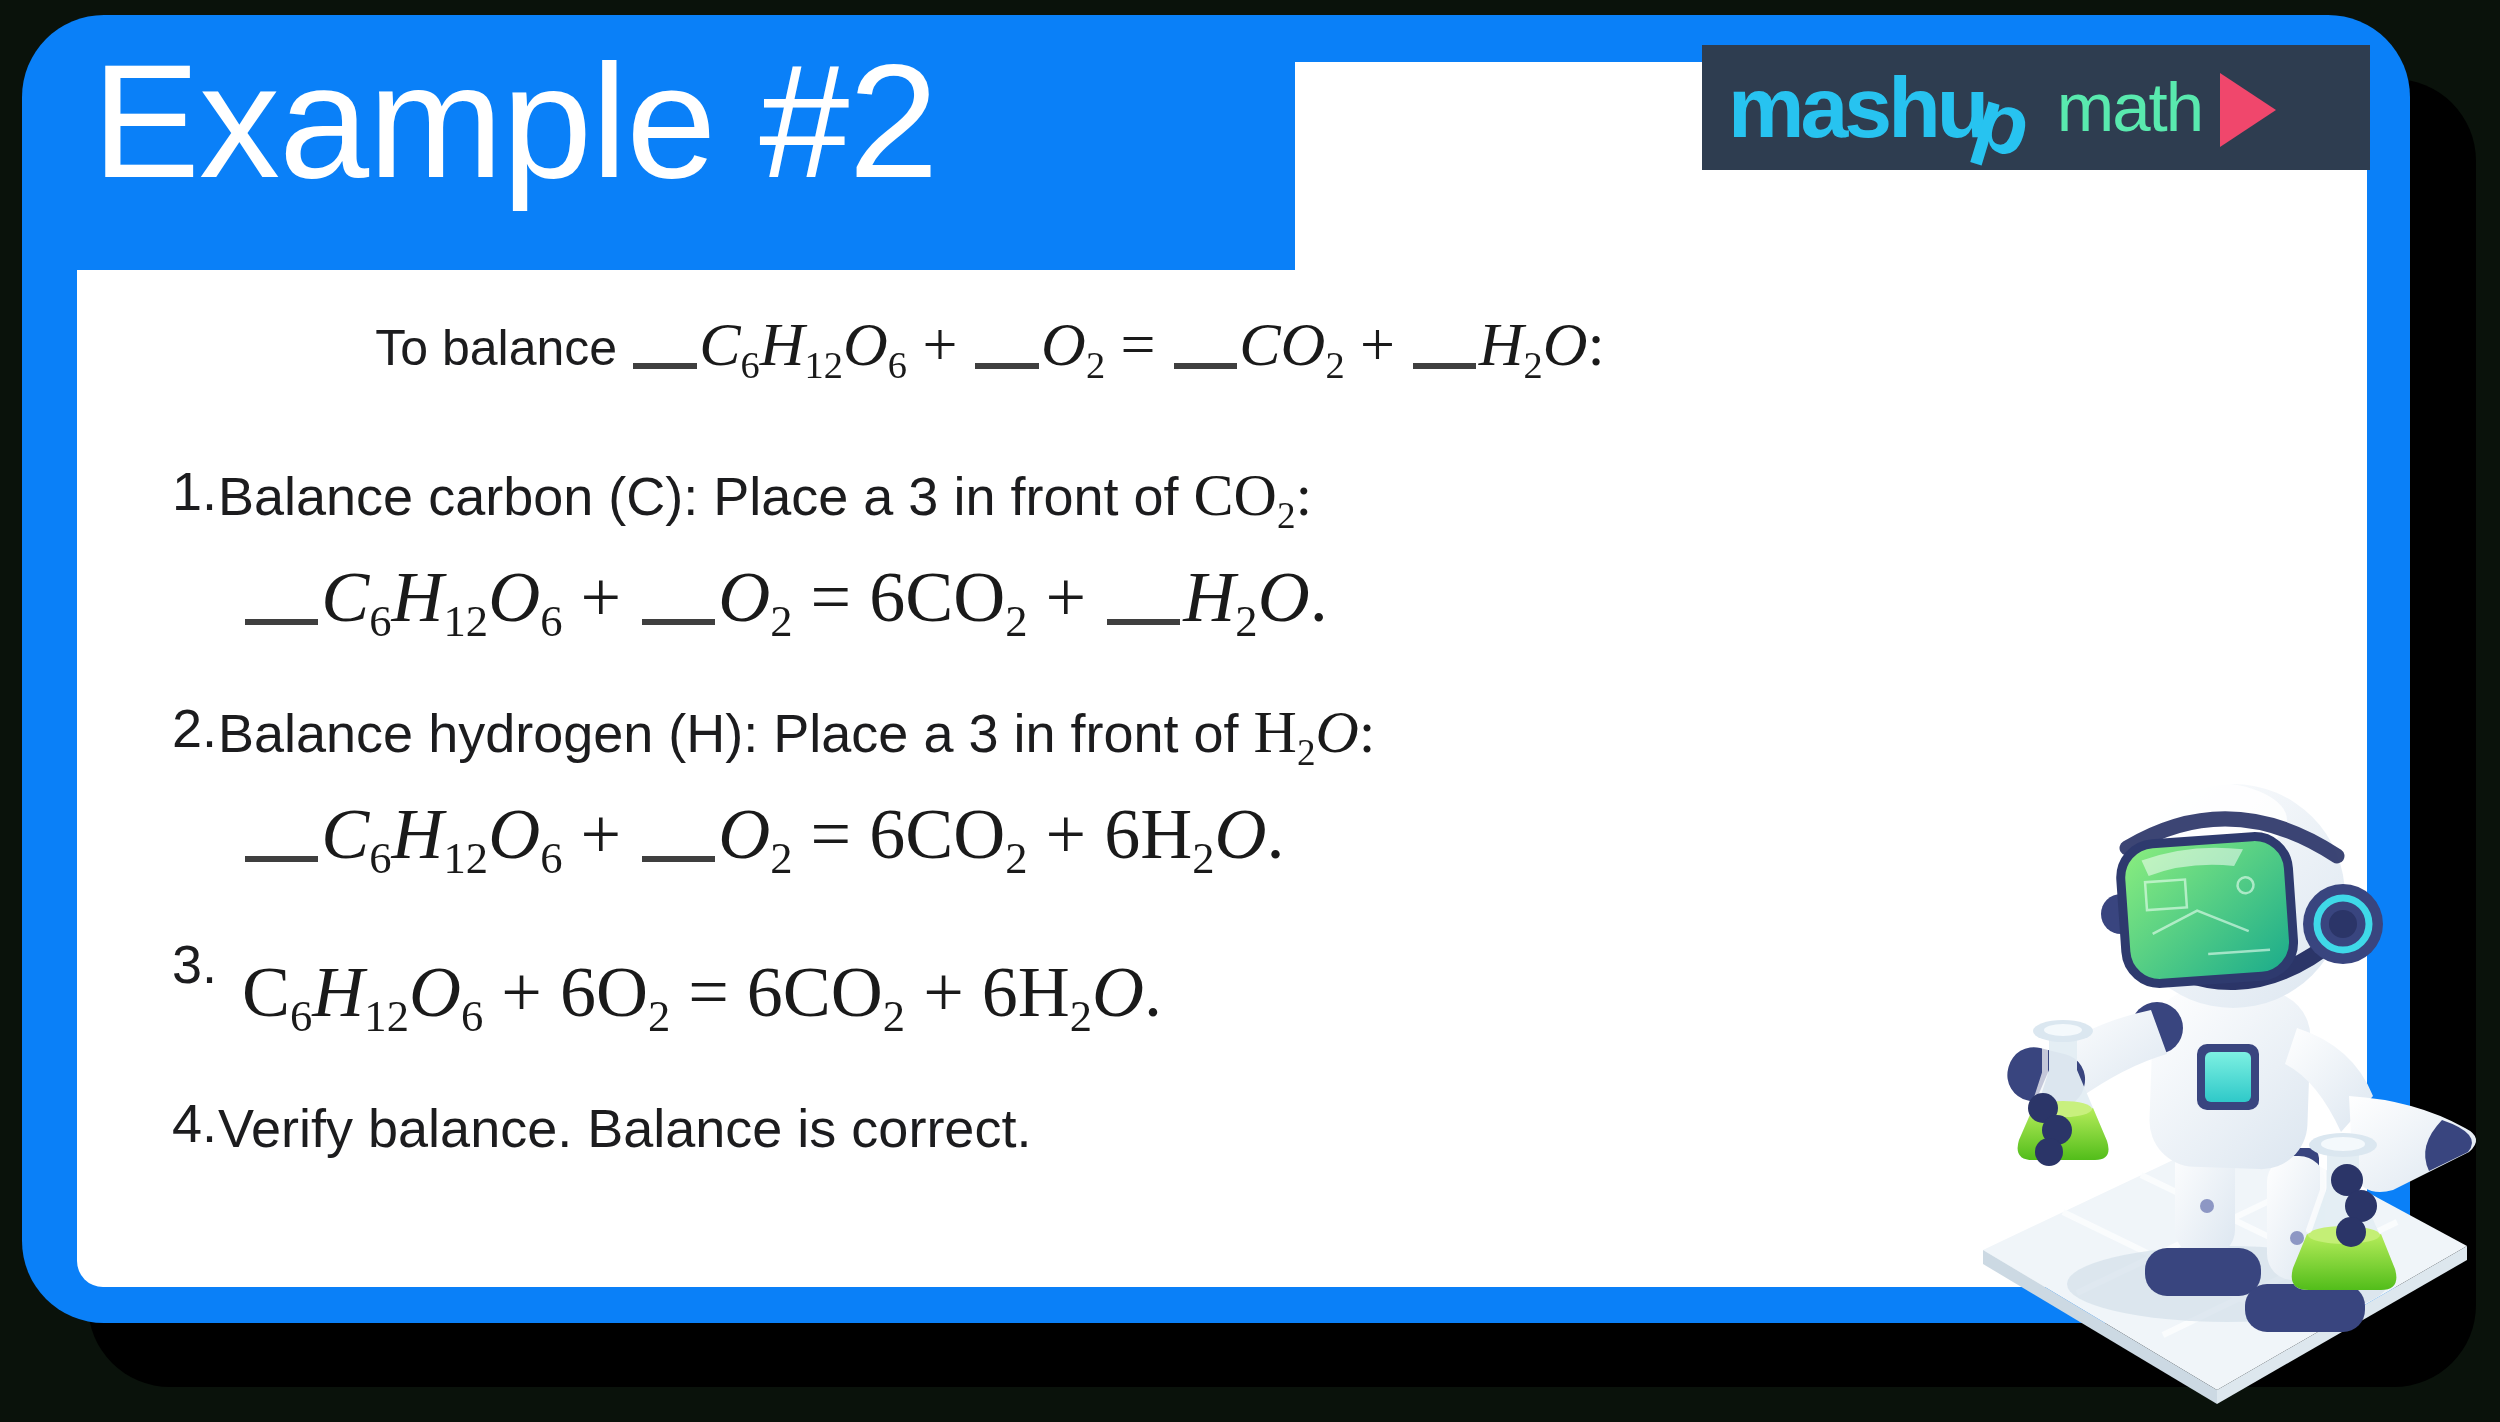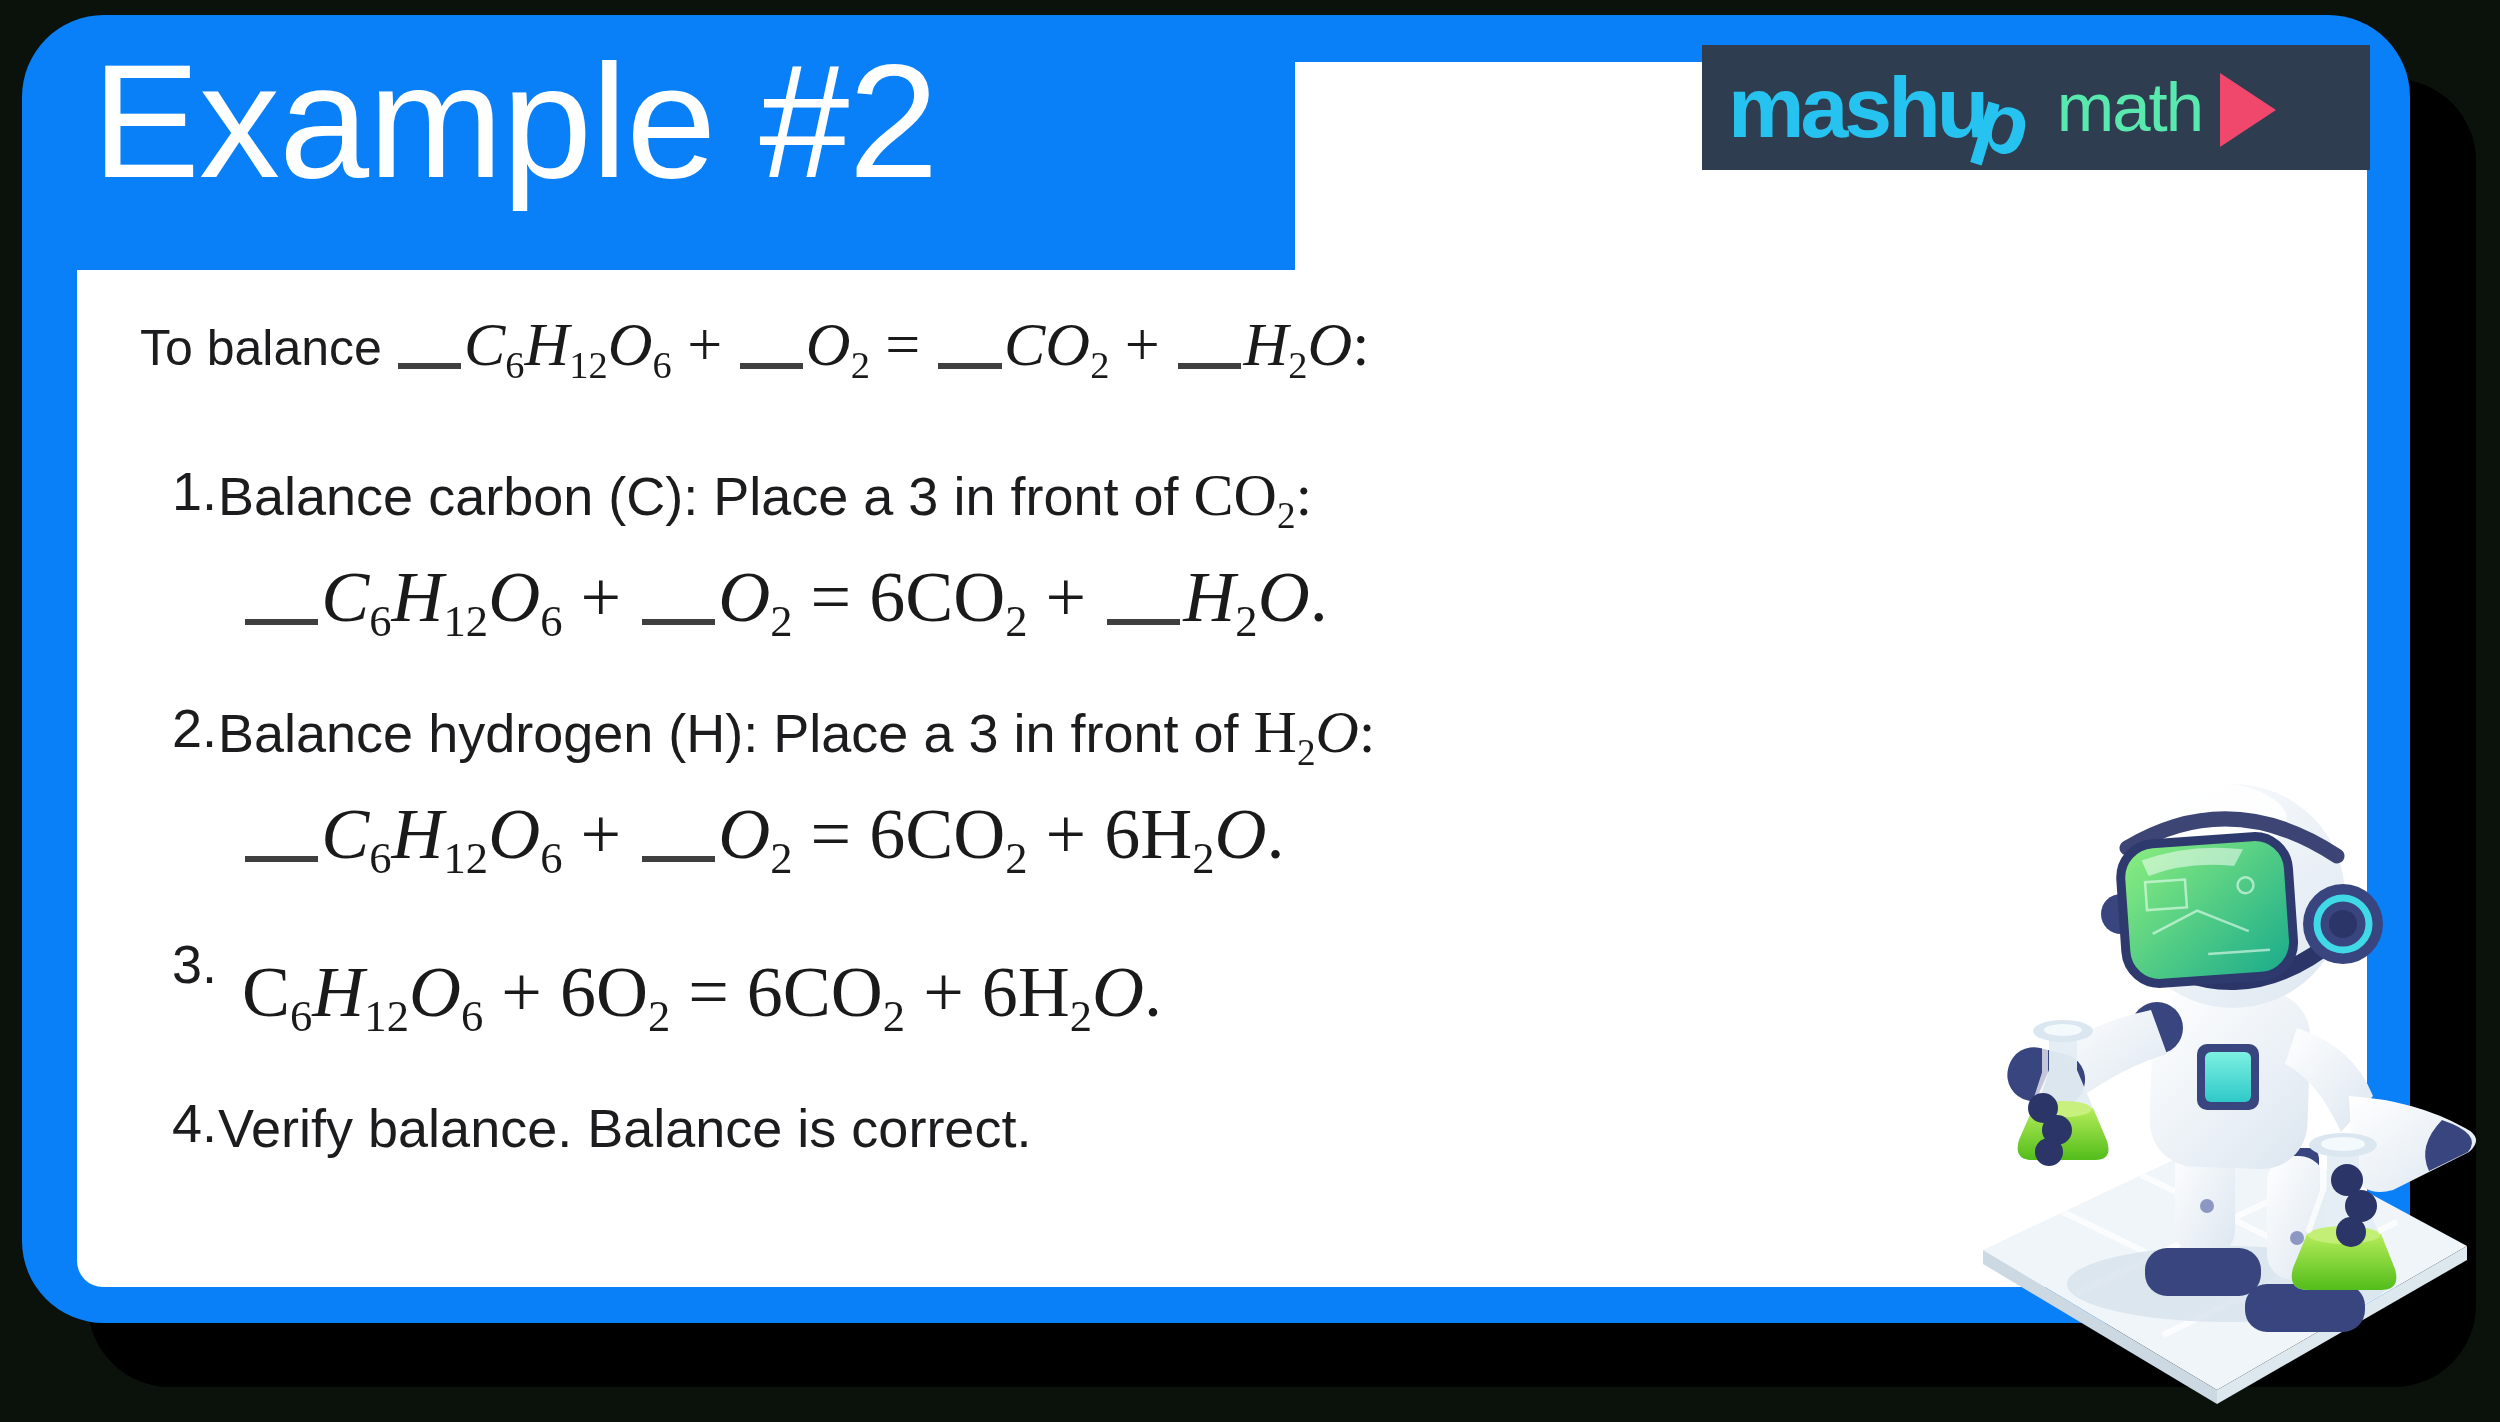--- a/index.html
+++ b/index.html
@@ -39,21 +39,21 @@
   .logo .w1{font-size:86px;font-weight:bold;color:var(--logo_cyan);letter-spacing:-4px;}
   .logo .lp{font-size:86px;font-weight:bold;color:var(--logo_cyan);display:inline-block;
     transform:rotate(17deg) translate(0px,16px);margin-left:-3px;}
   .logo .w2{font-size:69px;font-weight:normal;color:var(--logo_mint);letter-spacing:-2px;margin-left:22px;}
   .logo .play{width:0;height:0;border-left:56px solid var(--logo_pink);
     border-top:37px solid transparent;border-bottom:37px solid transparent;
     margin-left:18px;transform:translateY(2px);}
 
   
   .content{position:absolute;left:140px;top:300px;width:1700px;color:var(--text_dark);}
-  .intro{font-size:50px;line-height:1.45;margin-bottom:66px;white-space:pre;}
+  .intro{font-size:50px;line-height:1.45;margin-bottom:66px;white-space:pre;text-align:center;}
   .math{font-family:"Liberation Serif","DejaVu Serif",serif;white-space:pre;color:#1a1a1a;}
   .intro .math{font-size:62px;}
   .math .mi{font-style:italic;}
   .math .mr{font-style:normal;}
   .math .mo{font-style:normal;}
   .math sub{font-size:0.62em;line-height:0;}
   .blank{display:inline-block;width:1.02em;height:0.09em;background:#3f3f3f;
     vertical-align:-0.06em;margin:0 0.04em;}
 
   .step{display:flex;padding-left:32px;margin-bottom:54px;}

